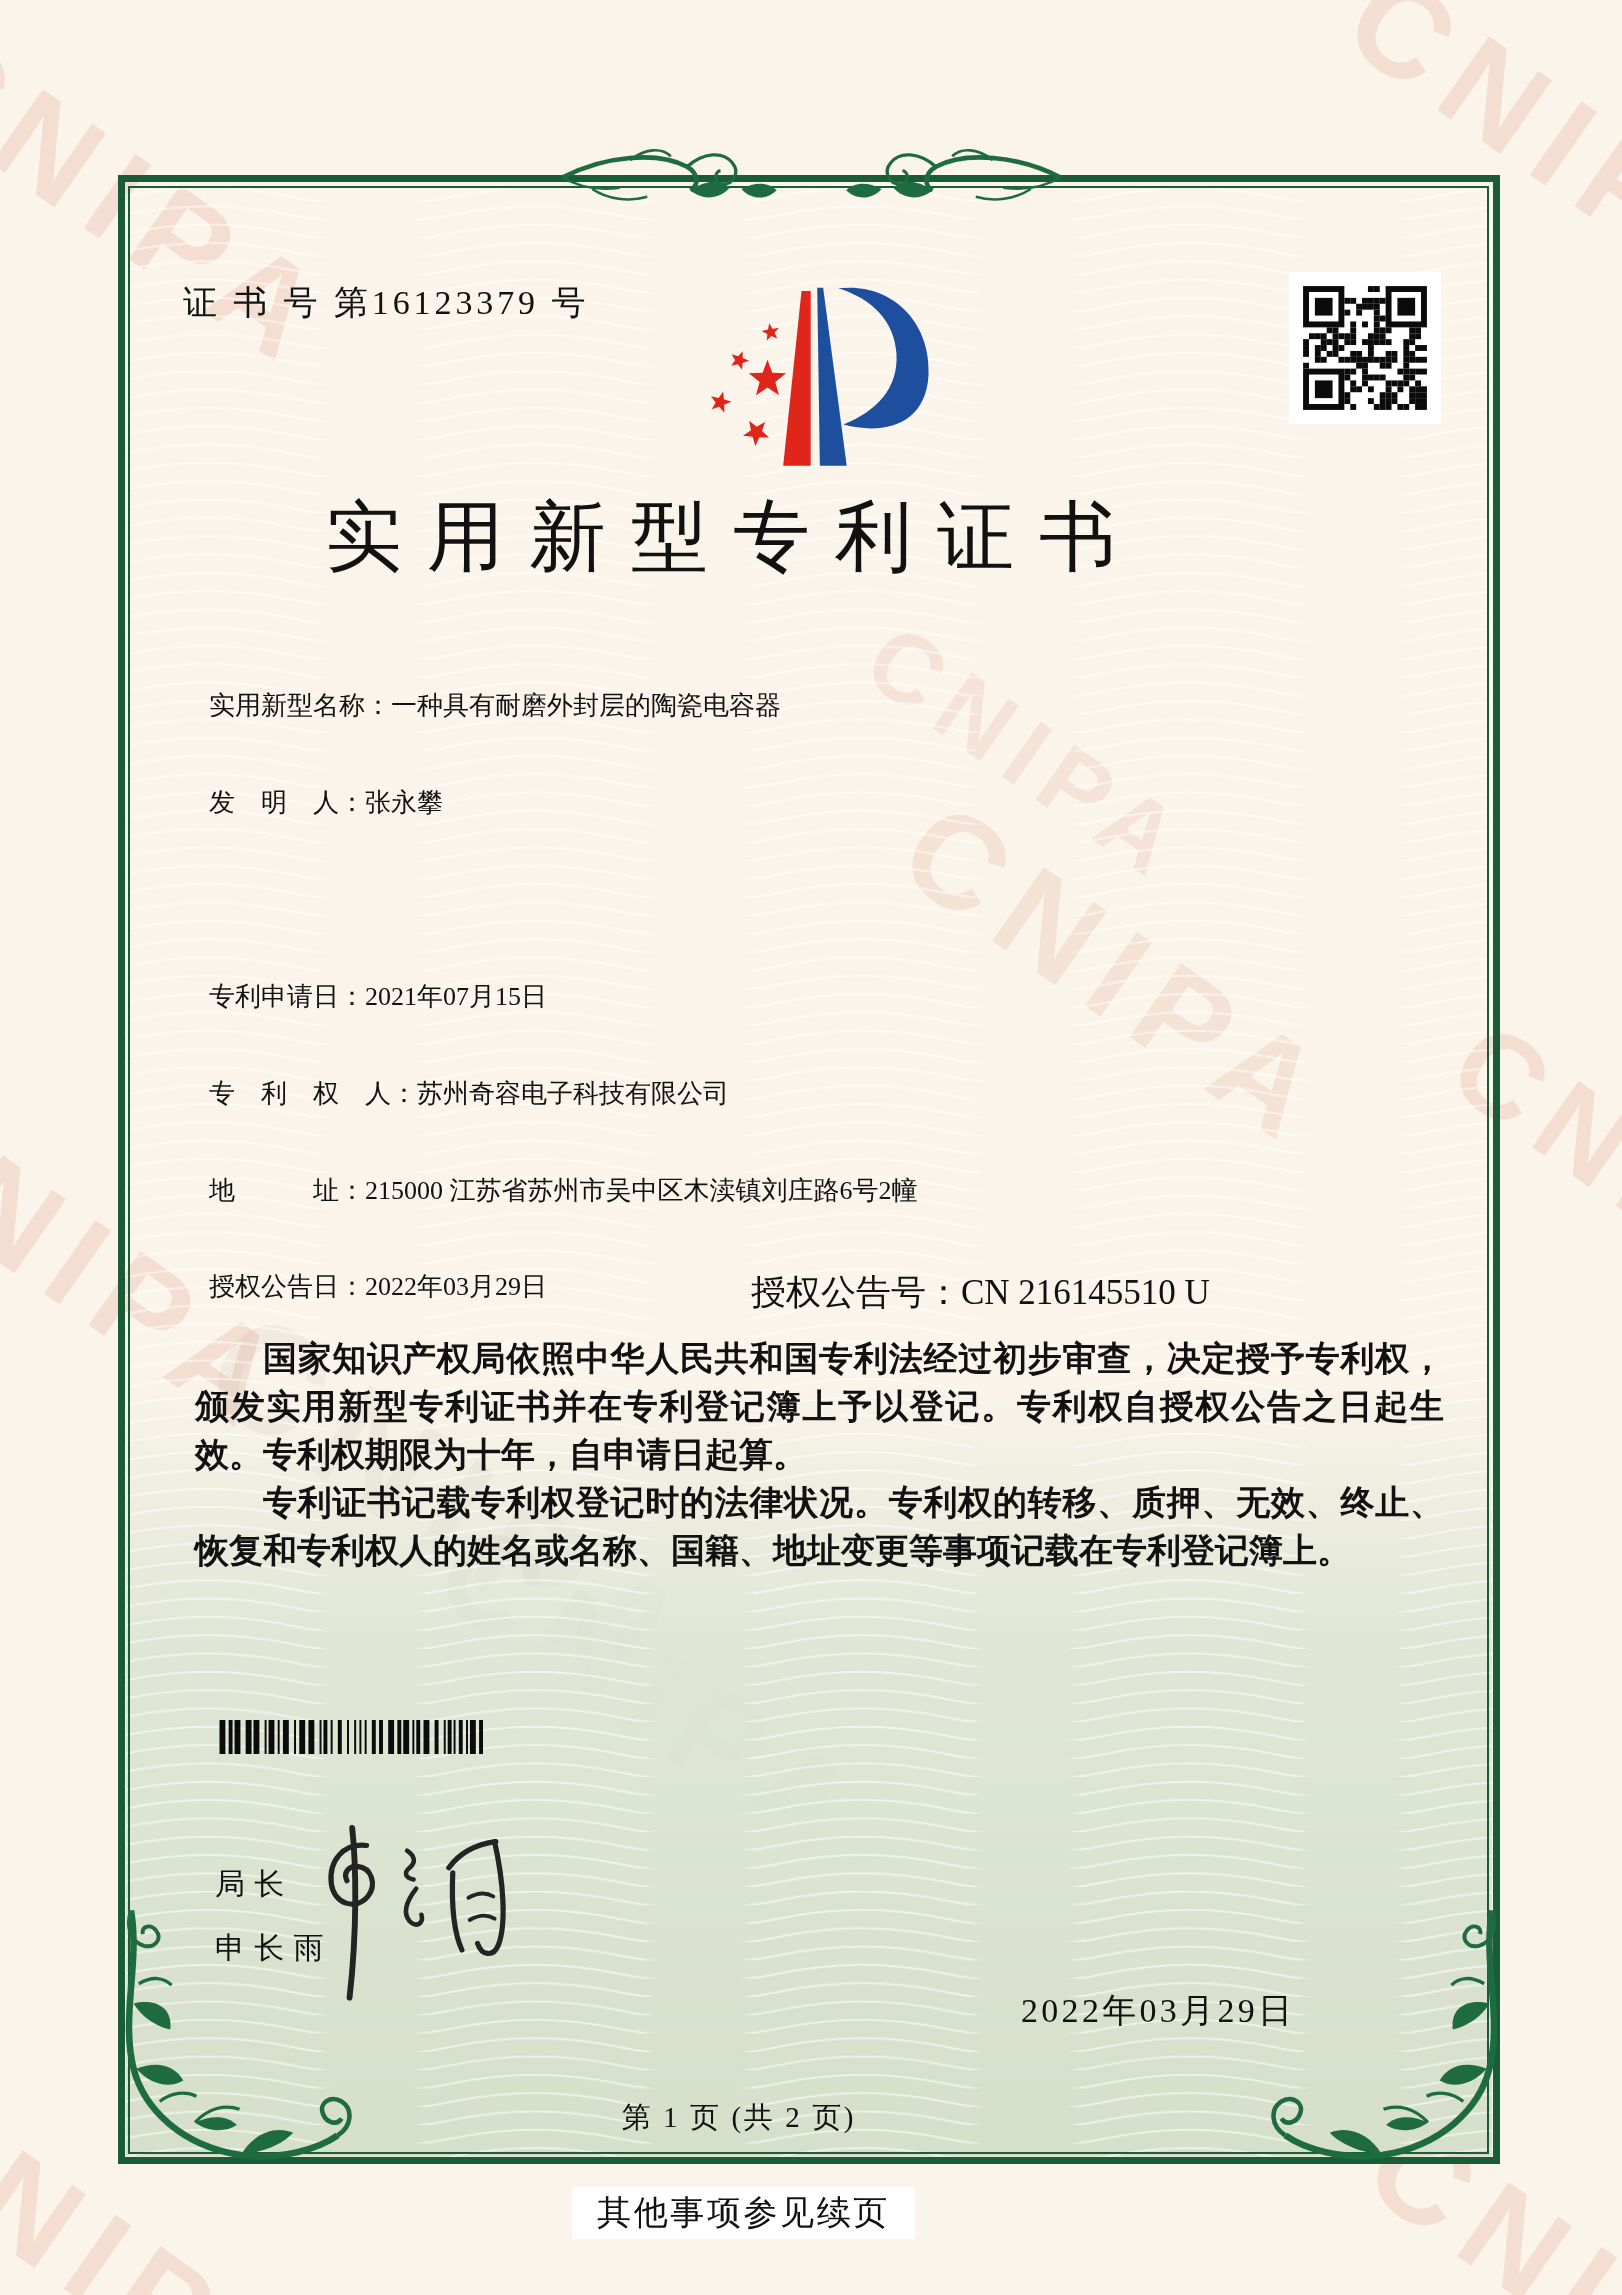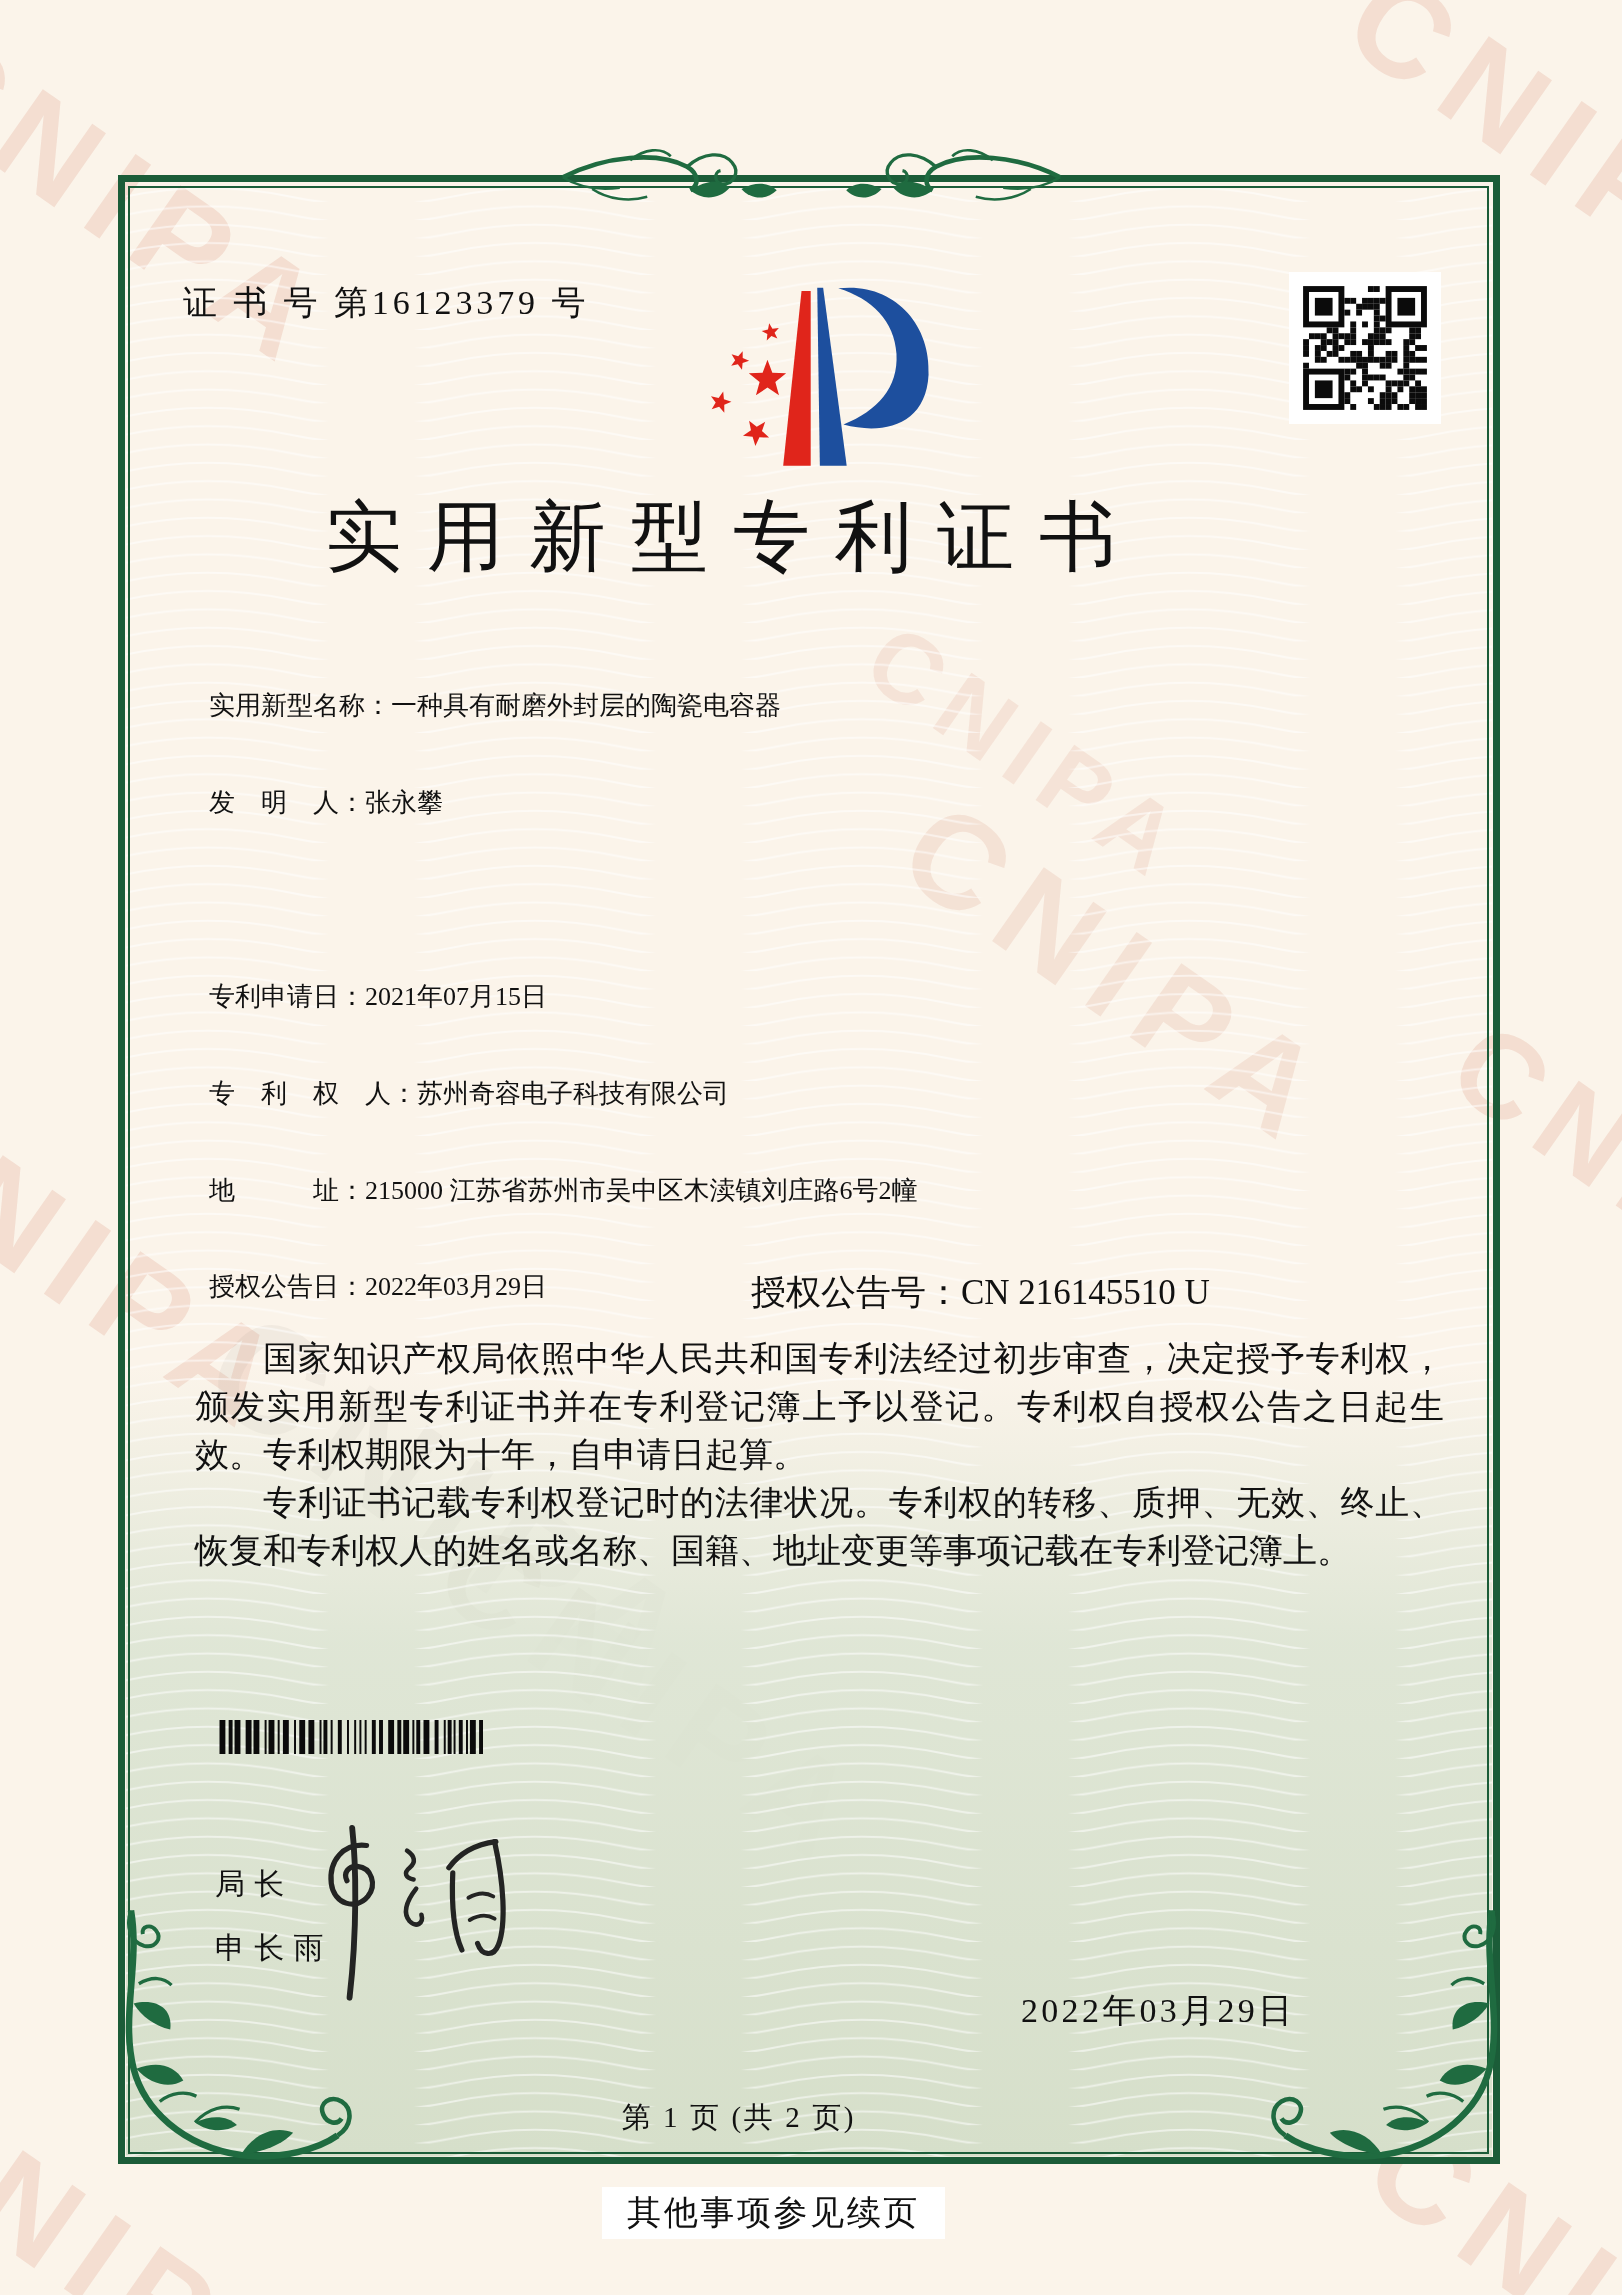--- a/index.html
+++ b/index.html
@@ -20,28 +20,28 @@
   .waves{position:absolute;left:126px;top:183px;}
   .cert-no{position:absolute;left:183px;top:280px;font-size:34px;letter-spacing:3.9px;white-space:nowrap;}
   .title{position:absolute;left:0;top:486px;width:1441px;text-align:center;
     font-size:77px;font-weight:400;letter-spacing:25px;text-indent:25px;white-space:nowrap;}
   .row{position:absolute;left:209px;font-size:26px;white-space:nowrap;}
   .r1{top:688px}.r2{top:785px}.r3{top:882px}.r4{top:979px}
   .r5{top:1076px}.r6{top:1173px}.r7{top:1269px}
   .grant-no{position:absolute;left:751px;top:1269px;font-size:35px;white-space:nowrap;}
   .paras{position:absolute;left:195px;top:1335px;width:1249px;font-size:34px;
     line-height:48px;text-align:justify;}
-  .paras p{margin:0;text-indent:2em;}
+  .paras p{margin:0;text-indent:2em;font-weight:bold;}
   .officer{position:absolute;left:215px;font-family:"Liberation Sans","DejaVu Sans",sans-serif;
     font-size:30px;letter-spacing:9.2px;white-space:nowrap;}
   .ot{top:1864px}.on{top:1928px}
   .date{position:absolute;left:1021px;top:1988px;font-size:34px;letter-spacing:3.3px;white-space:nowrap;}
   .pfoot{position:absolute;left:568px;top:2098px;width:288px;text-align:right;font-size:29px;
     letter-spacing:2.6px;white-space:nowrap;}
-  .note-box{position:absolute;left:602px;top:2187px;width:343px;height:52px;background:#ffffff;
+  .note-box{position:absolute;left:572px;top:2187px;width:343px;height:52px;background:#ffffff;
     display:flex;align-items:center;justify-content:center;}
   .note{font-size:34px;letter-spacing:2.6px;white-space:nowrap;}
   .abs{position:absolute;}
   .mirror{transform:scaleX(-1);}
 </style>
 </head>
 <body>
 
 <div class="page">
 

